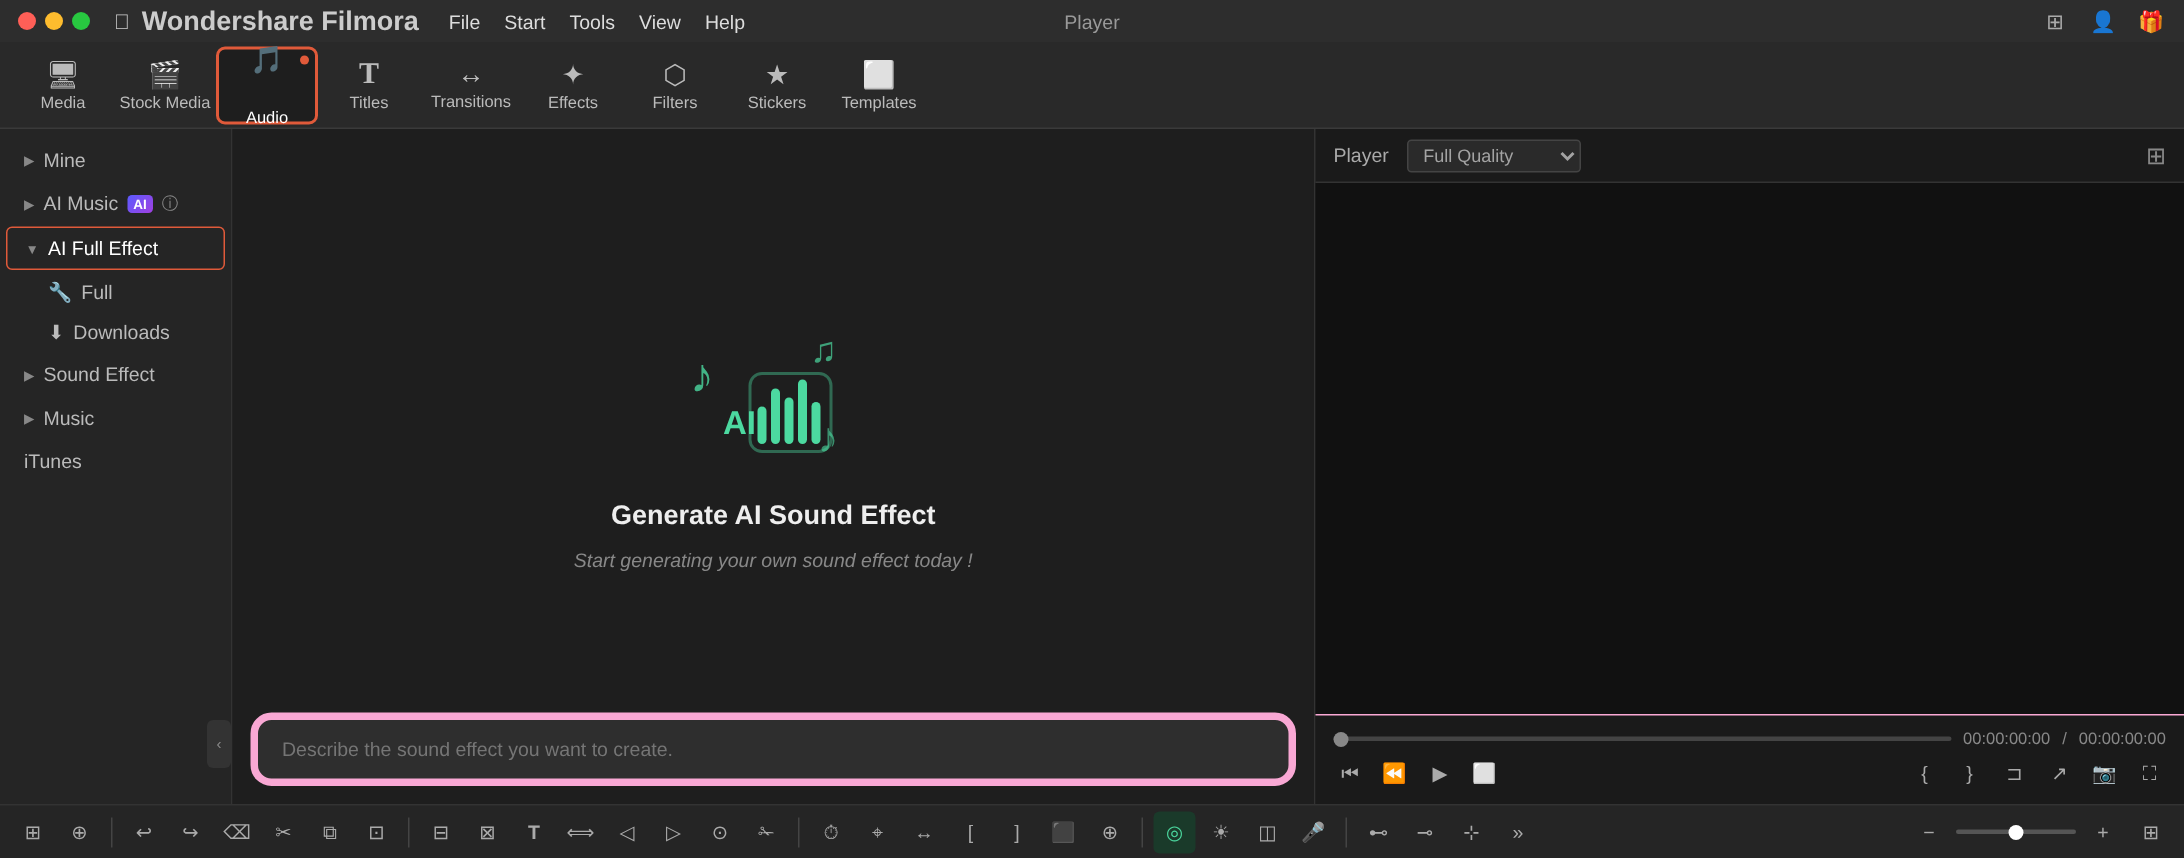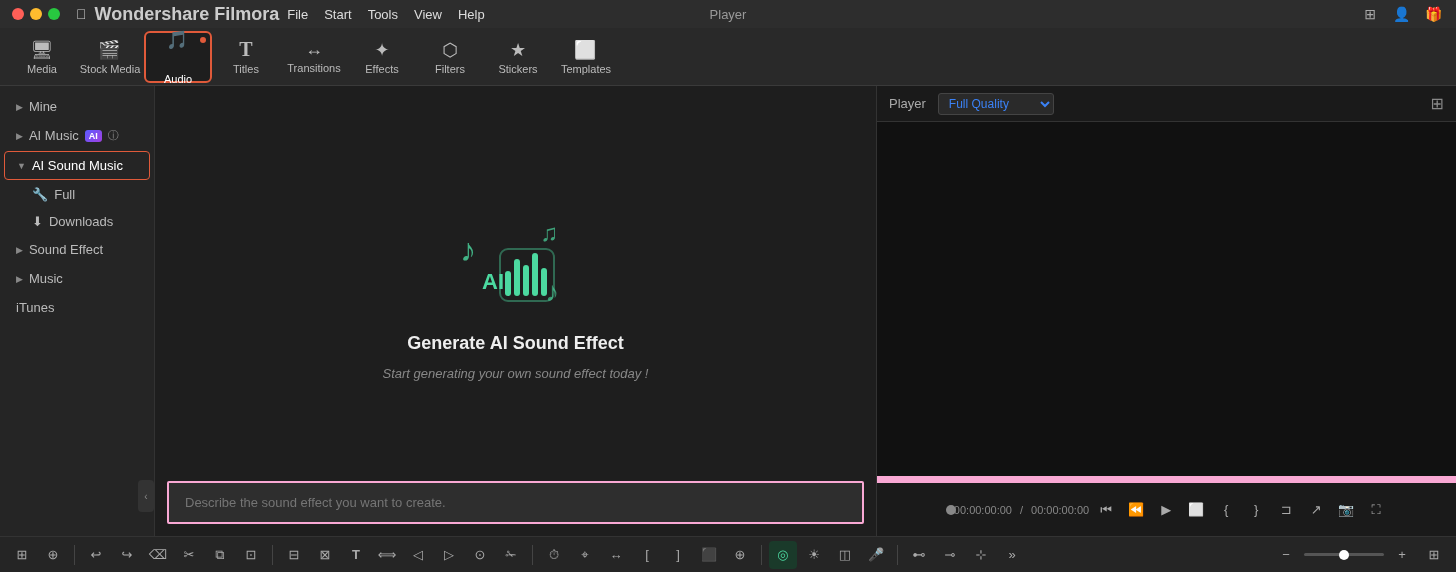--- a/index.html
+++ b/index.html
@@ -41,20 +41,21 @@
       color: #ccc;
     }
     .titlebar-appname {
       font-size: 18px;
       color: #ccc;
       font-weight: 600;
     }
     .titlebar-menus {
       display: flex;
       gap: 16px;
+      margin-left: 12px;
     }
     .titlebar-menu {
       font-size: 13px;
       color: #ddd;
       cursor: pointer;
     }
     .titlebar-center {
       position: absolute;
       left: 50%;
       transform: translateX(-50%);
@@ -233,22 +234,22 @@
     }
     .text-input-area {
       position: absolute;
       bottom: 12px;
       left: 12px;
       right: 12px;
     }
     .prompt-input {
       width: 100%;
       background: #2e2e2e;
-      border: 2px solid #f9a8d4;
-      border-radius: 2px;
+      border: 5px solid #f9a8d4;
+      border-radius: 14px;
       padding: 12px 16px;
       color: #84cc16;
       font-size: 13px;
       outline: none;
     }
 
     
     .player-panel {
       width: 580px;
       background: #1a1a1a;
@@ -264,36 +265,36 @@
       gap: 12px;
       border-bottom: 1px solid #333;
     }
     .player-label {
       font-size: 13px;
       color: #aaa;
     }
     .quality-select {
       background: #2a2a2a;
       border: 1px solid #444;
-      color: #3b82f6;
+      color: #a3a3a3;
       font-size: 12px;
       padding: 2px 6px;
       border-radius: 3px;
       cursor: pointer;
     }
     .player-main {
       flex: 1;
       background: #111;
     }
     .player-controls {
       height: 60px;
       background: #1a1a1a;
-      border-top: 7px solid #f9a8d4;
-      display: flex;
-      flex-direction: row;
+      border-top: 1px solid #f9a8d4;
+      display: flex;
+      flex-direction: column;
       justify-content: center;
       padding: 0 12px;
       gap: 6px;
     }
     .progress-row {
       display: flex;
       align-items: center;
       gap: 8px;
     }
     .progress-bar {
@@ -456,21 +457,21 @@
       <span>Mine</span>
     </div>
     <div class="sidebar-item">
       <span class="chevron">▶</span>
       <span>AI Music</span>
       <span class="ai-badge">AI</span>
       <span class="si-icon" style="font-size:11px;color:#888;">ⓘ</span>
     </div>
     <div class="sidebar-item active">
       <span class="chevron">▼</span>
-      <span>AI Sound Music</span>
+      <span>AI Full Effect</span>
     </div>
     <div class="sidebar-subitem">
       <span class="si-icon">🔧</span>
       <span>Full</span>
     </div>
     <div class="sidebar-subitem">
       <span class="si-icon">⬇</span>
       <span>Downloads</span>
     </div>
     <div class="sidebar-item">

